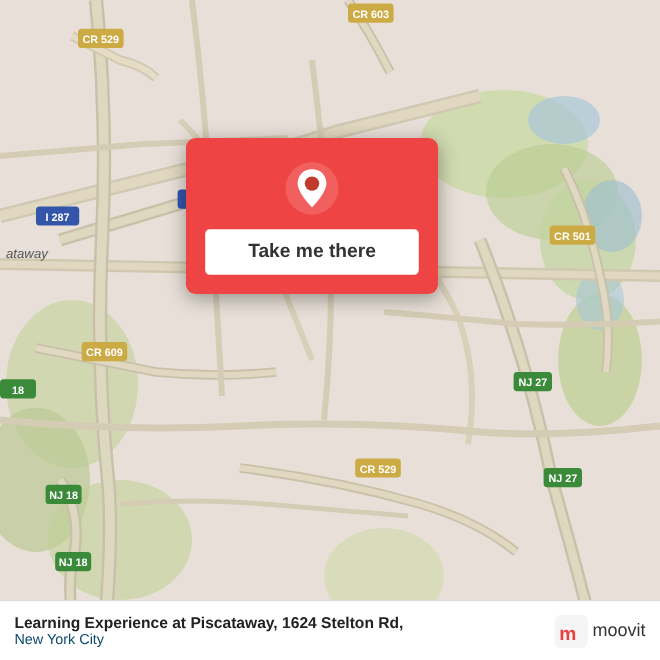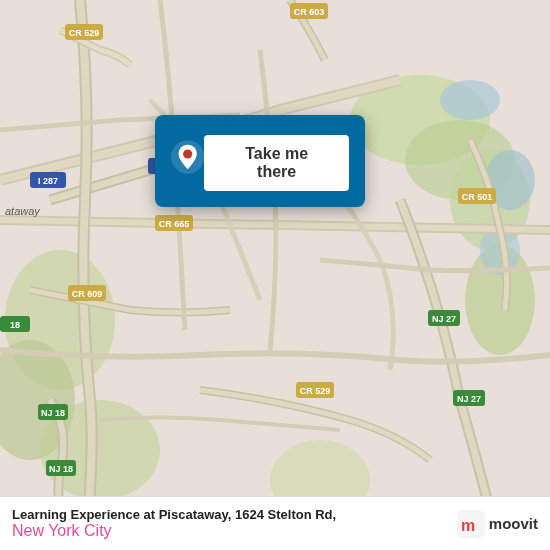--- a/index.html
+++ b/index.html
@@ -26,24 +26,25 @@
       top: 0; left: 0;
       width: 100%; height: 100%;
     }
 
     
     #popup-card {
       position: absolute;
       top: 115px;
       left: 155px;
       width: 210px;
-      background: #0369a1;
+      background: #ef4444;
       border-radius: 8px;
       padding: 20px 16px 16px;
       display: flex;
+      flex-direction: column;
       align-items: center;
       box-shadow: 0 4px 16px rgba(0,0,0,0.35);
     }
 
     #popup-pin {
       width: 44px;
       height: 44px;
       margin-bottom: 12px;
     }
 
@@ -80,22 +81,22 @@
     }
 
     #location-title {
       font-size: 13px;
       font-weight: 600;
       color: #222;
       text-align: center;
     }
 
     #location-subtitle {
-      font-size: 16px;
-      color: #ec4899;
+      font-size: 12px;
+      color: #0c4a6e;
     }
 
     #moovit-logo {
       display: flex;
       align-items: center;
       gap: 4px;
       font-size: 15px;
       font-weight: bold;
       color: #333;
     }
@@ -237,16 +238,16 @@
     <div id="bottom-info">
       <span id="location-title">Learning Experience at Piscataway, 1624 Stelton Rd,</span>
       <span id="location-subtitle">New York City</span>
     </div>
     <div id="moovit-logo">
       <svg id="moovit-icon" viewBox="0 0 28 28">
         <rect width="28" height="28" rx="6" fill="#f5f5f5"></rect>
 
         <text x="4" y="21" font-size="16" font-weight="bold" fill="#e84040">m</text>
       </svg>
-      <span style="font-weight:bold;font-size:15px;color:#333;">moovit</span>
+      <span style="font-weight:normal;font-size:15px;color:#333;">moovit</span>
     </div>
   </div>
 </div>
 
 </body></html>

